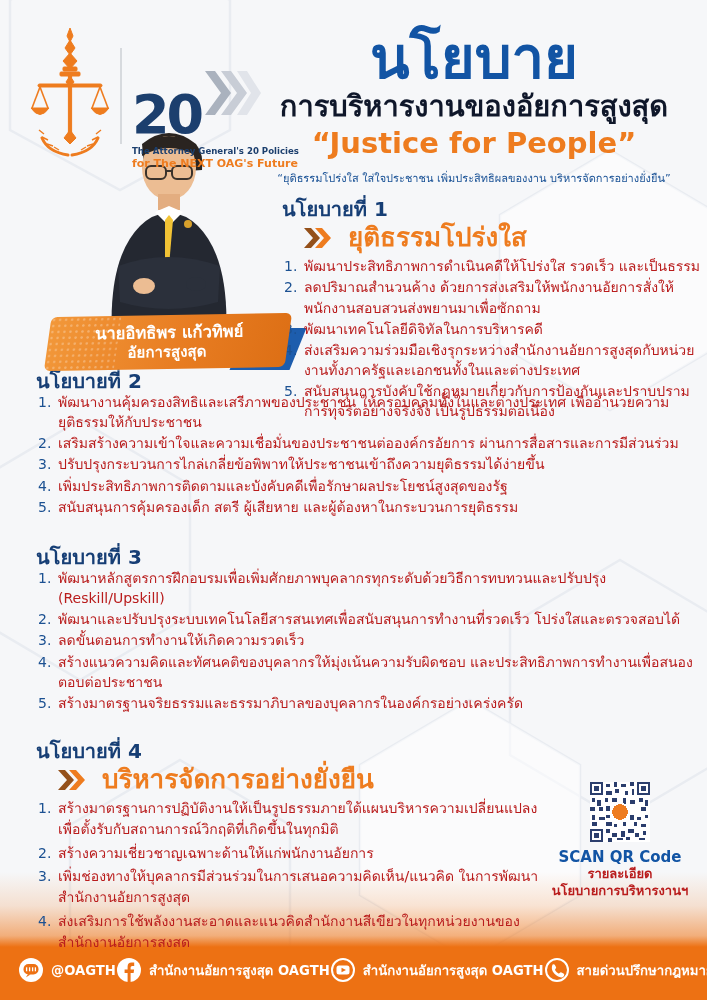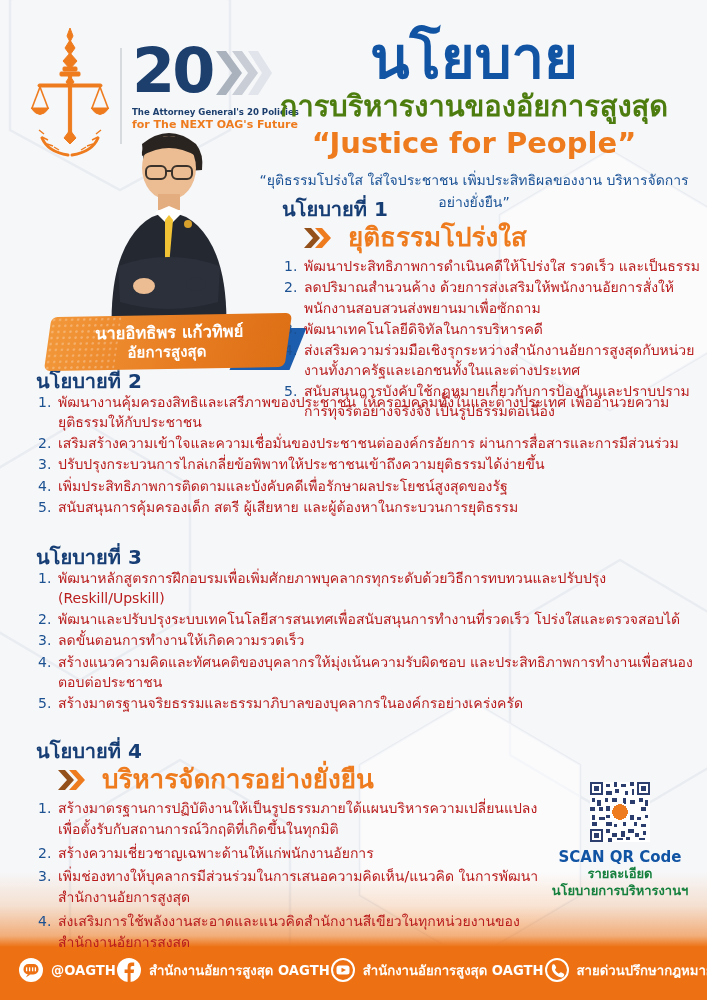--- a/index.html
+++ b/index.html
@@ -4,31 +4,31 @@
 <style>
   html,body{margin:0;padding:0;background:#d8dadd;font-family:"DejaVu Sans","Liberation Sans",sans-serif;}
   .poster{position:relative;width:707px;height:1000px;margin:0 auto;background:#f6f7f9;overflow:hidden;box-shadow:0 0 12px rgba(0,0,0,.25);}
   .bg-hex{position:absolute;left:0;top:0;z-index:0;}
 
   
   .brand{position:absolute;left:30px;top:26px;z-index:2;display:flex;align-items:flex-start;}
   .brand-divider{width:2px;height:96px;background:#d7dade;margin:22px 10px 0 10px;}
   .badge20{margin-top:16px;width:150px;}
   .badge-row{display:flex;align-items:center;}
-  .badge-num{font-size:62px;line-height:.95;font-weight:800;color:#1c3f6e;letter-spacing:-3px;}
+  .badge-num{font-size:54px;line-height:.95;font-weight:800;color:#1c3f6e;letter-spacing:-3px;margin-top:47px;}
   .badge-chev{margin-left:4px;margin-top:4px;}
   .badge-l1{font-size:8.6px;font-weight:700;color:#1c3f6e;margin-top:6px;white-space:nowrap;}
   .badge-l2{font-size:11px;font-weight:800;color:#ee7c1f;margin-top:1px;white-space:nowrap;}
 
   
   .titles{position:absolute;left:248px;top:28px;width:452px;text-align:center;z-index:2;}
   .t-main{font-size:58px;line-height:1.05;font-weight:800;color:#1254a4;margin:0;}
-  .t-sub{font-size:29px;line-height:1.1;font-weight:800;color:#4d7c0f;margin:2px 0 0 0;}
+  .t-sub{font-size:29px;line-height:1.1;font-weight:800;color:#0f172a;margin:2px 0 0 0;}
   .t-slogan{font-size:29px;line-height:1.15;font-weight:800;color:#ee7c1f;margin:4px 0 0 0;}
-  .t-tagline{font-size:14px;font-weight:500;color:#1a5296;margin:9px 0 0 0;}
+  .t-tagline{font-size:11px;font-weight:500;color:#1a5296;margin:9px 0 0 0;}
 
   
   .person{position:absolute;left:72px;top:116px;z-index:1;}
 
   
   .ribbon-blue{position:absolute;left:238px;top:328px;width:60px;height:42px;background:#1d5dad;transform:skewX(-22deg);z-index:2;}
   .ribbon{position:absolute;left:48px;top:315px;width:240px;height:54px;z-index:3;
     background:linear-gradient(100deg,#f2983a 0%,#e87d22 55%,#dd6f15 100%);
     transform:skewX(-9deg) rotate(-1deg);border-radius:6px;
     display:flex;flex-direction:column;align-items:center;justify-content:center;}
@@ -49,21 +49,21 @@
   .policy-1{left:282px;top:198px;width:422px;}
   .policy-2{left:36px;top:370px;width:664px;}
   .policy-3{left:36px;top:546px;width:664px;}
   .policy-4{left:36px;top:740px;width:508px;}
   .policy-4 .p-list li{line-height:1.48;margin-bottom:3px;}
 
   
   .qrblock{position:absolute;left:538px;top:782px;width:164px;text-align:center;z-index:2;}
   .qr-svg{display:block;margin:0 auto;}
   .qr-scan{font-size:15px;font-weight:800;color:#1254a4;margin-top:6px;}
-  .qr-line{font-size:13px;font-weight:600;color:#15803d;line-height:1.3;}
+  .qr-line{font-size:13px;font-weight:600;color:#b91c1c;line-height:1.3;}
 
   
   .footer-glow{position:absolute;left:0;right:0;top:872px;height:75px;z-index:1;
     background:linear-gradient(to bottom,rgba(238,118,24,0) 0%,rgba(238,118,24,.18) 45%,rgba(238,114,19,.55) 85%,#ed7113 100%);}
   .footer{position:absolute;left:0;right:0;top:947px;height:53px;background:#ed7113;z-index:4;
     display:flex;align-items:flex-start;justify-content:space-between;padding:10px 30px 0 18px;box-sizing:border-box;}
   .f-item{display:flex;align-items:center;gap:7px;}
   .f-label{font-size:13.2px;font-weight:700;color:#fff;white-space:nowrap;}
 </style>
 </head>

